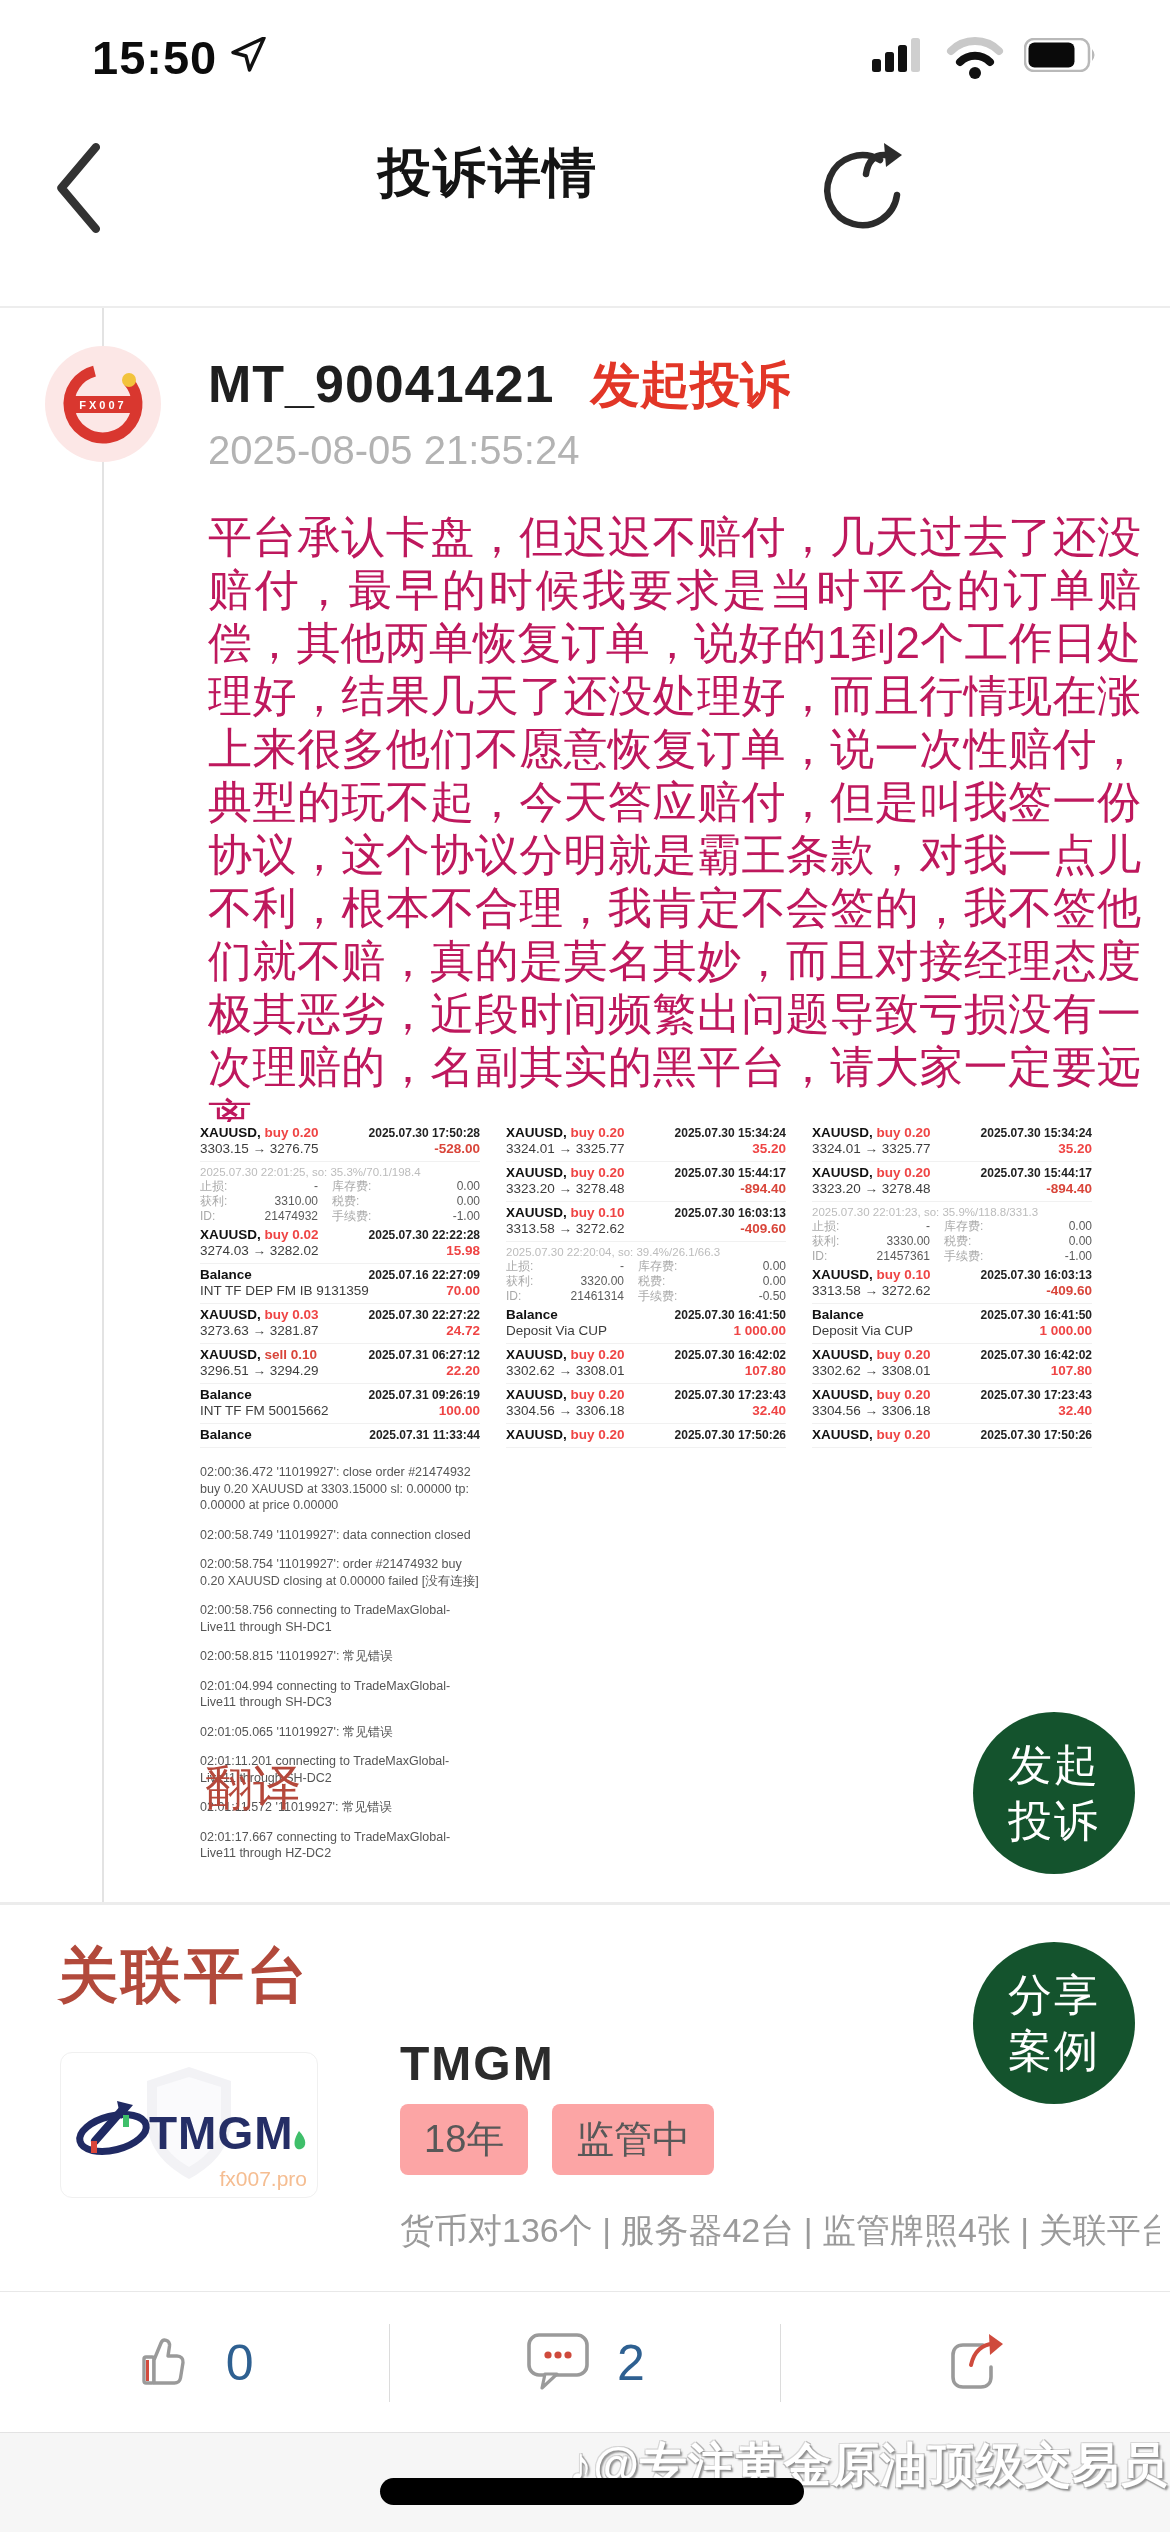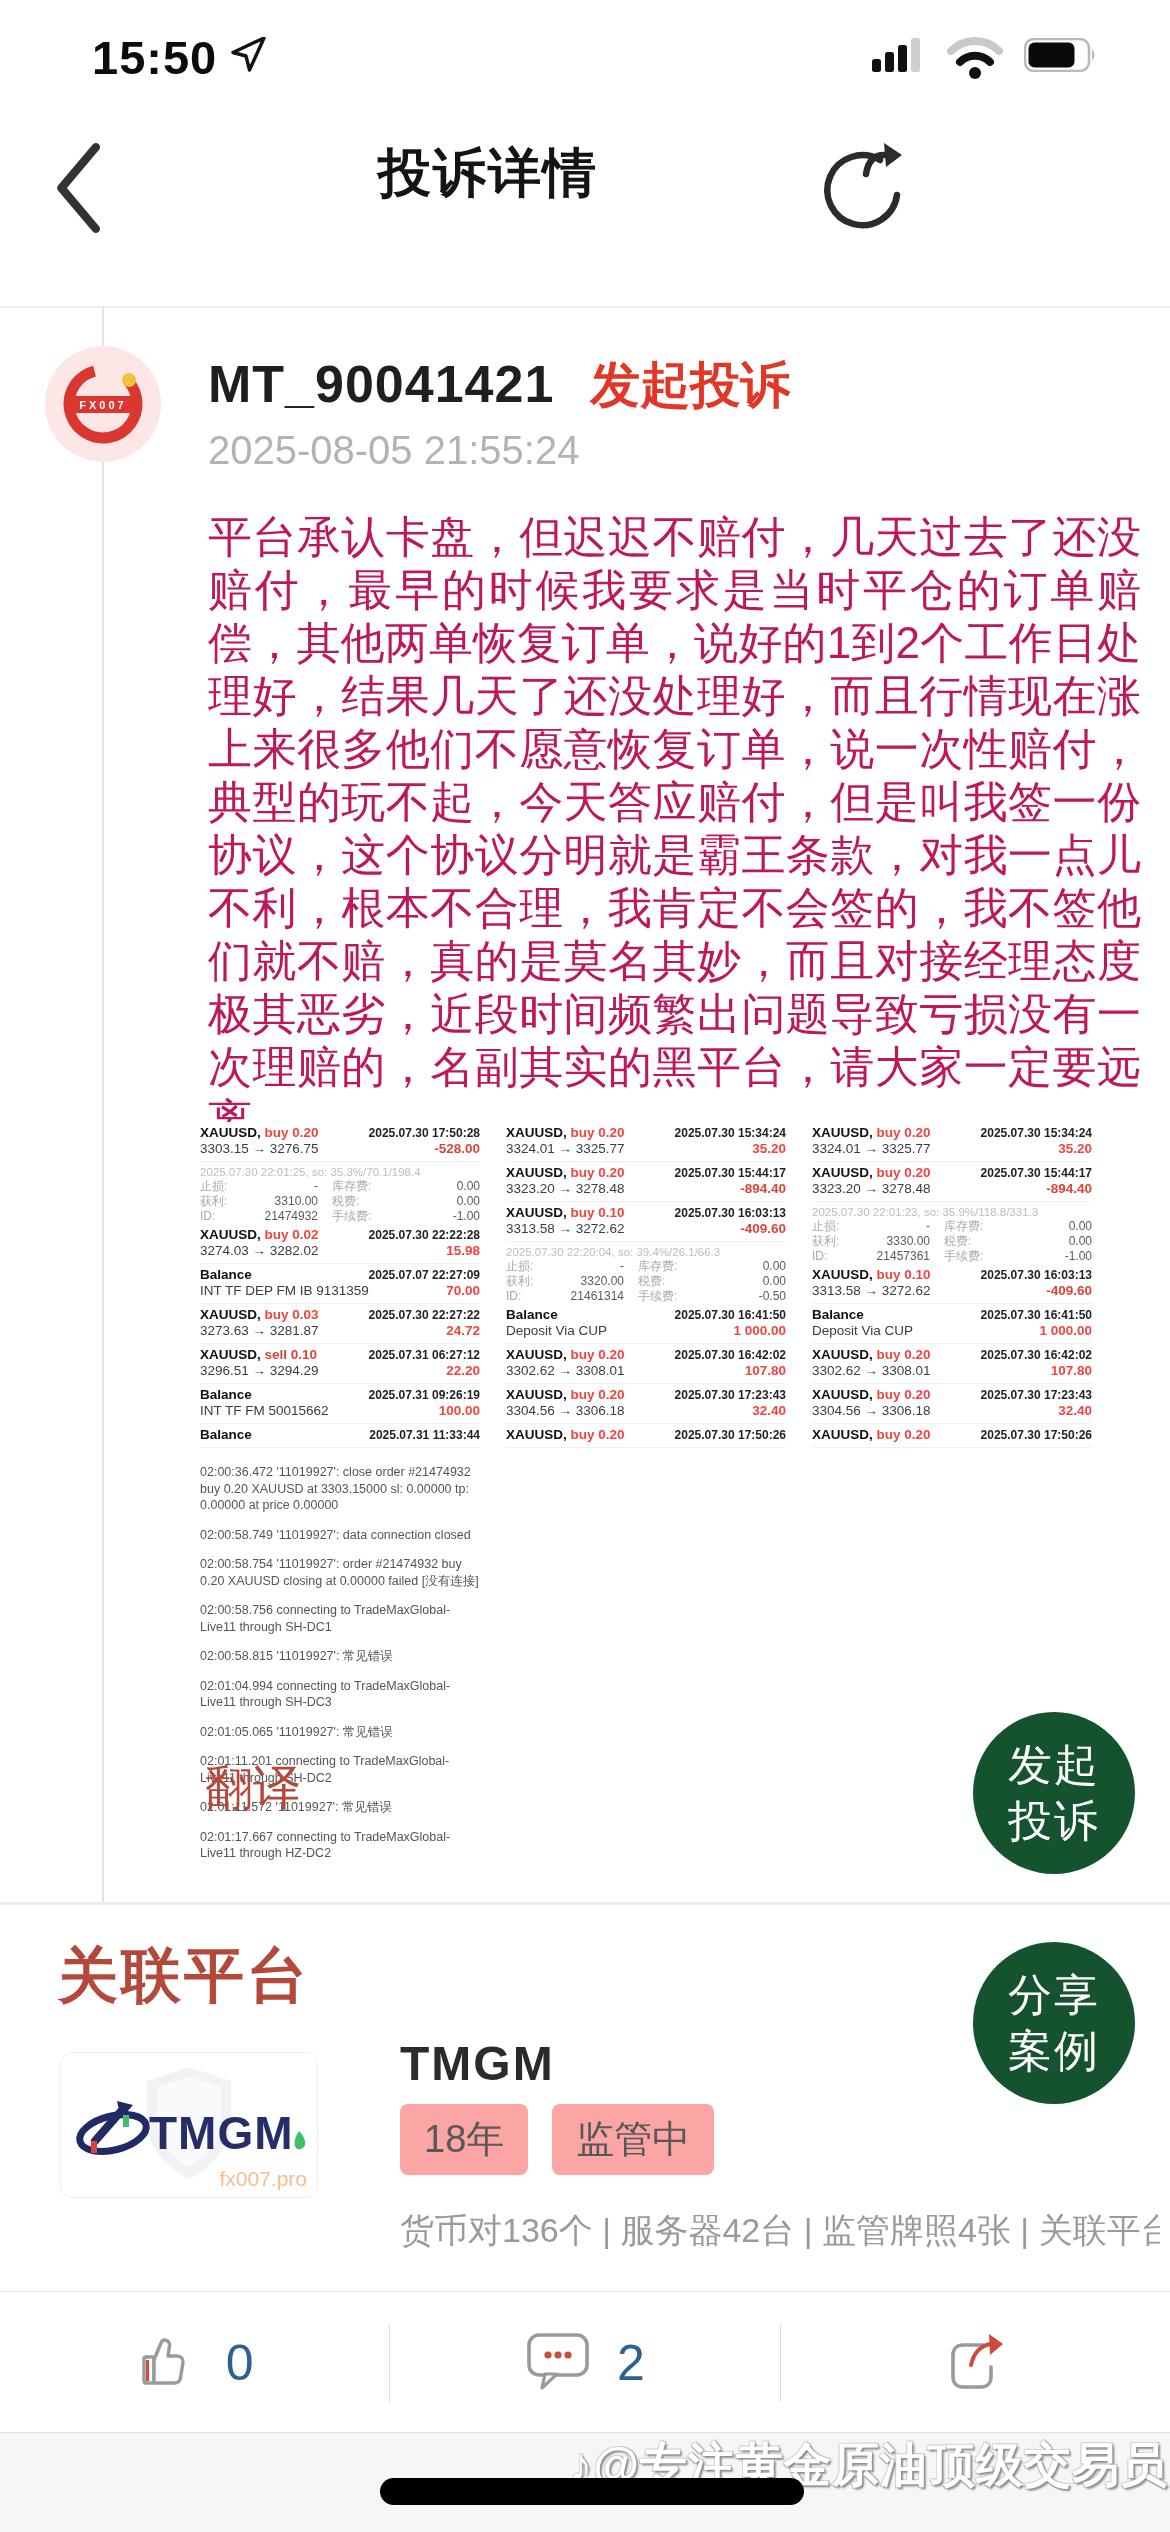--- a/index.html
+++ b/index.html
@@ -192,21 +192,21 @@
             <span class="time">2025.07.30 22:22:28</span>
           </div>
           <div class="l2">
             <span class="px">3274.03 → 3282.02</span>
             <span class="pl blue">15.98</span>
           </div>
         </div>
         <div class="srow">
           <div class="l1">
             <span class="sym">Balance</span>
-            <span class="time">2025.07.07 22:27:09</span>
+            <span class="time">2025.07.16 22:27:09</span>
           </div>
           <div class="l2">
             <span class="px">INT TF DEP FM IB 9131359</span>
             <span class="pl blue">70.00</span>
           </div>
         </div>
         <div class="srow">
           <div class="l1">
             <span class="sym">XAUUSD, <span class="blue">buy 0.03</span></span>
             <span class="time">2025.07.30 22:27:22</span>

